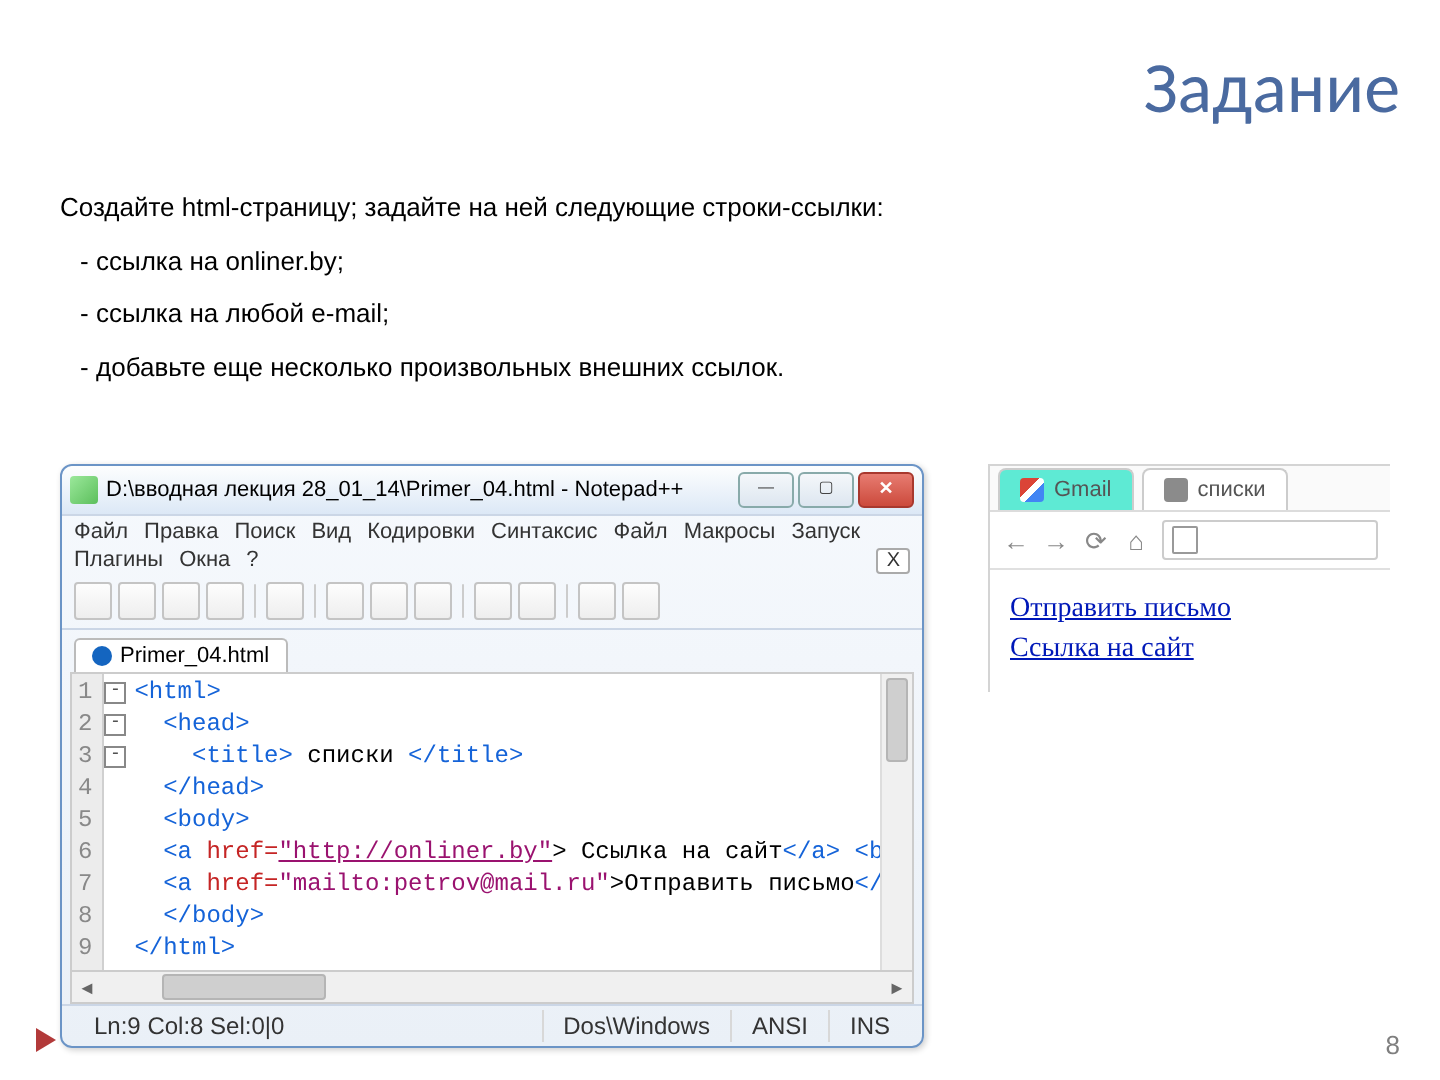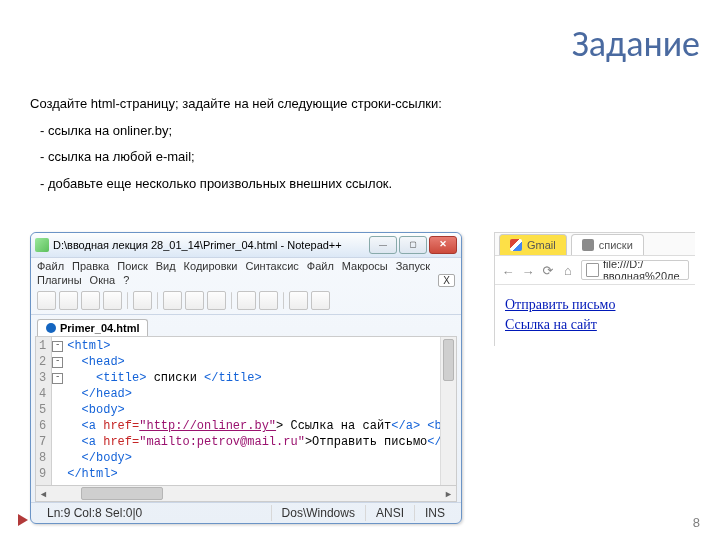--- a/index.html
+++ b/index.html
@@ -18,21 +18,21 @@
   .win-btn.close { background:linear-gradient(#e77c71,#cc4a3c); border-color:#a8382e; color:#fff; font-weight:bold;}
   .win-btn.close::before{content:"✕"; font-size:9px;}
   .win-btn.min::before{content:"—"; font-size:8px;}
   .win-btn.max::before{content:"▢"; font-size:8px;}
   .menubar { display:flex; gap:8px; padding:2px 6px; font-size:11px; color:#333; }
   .menubar2 { display:flex; gap:8px; padding:0 6px 2px; font-size:11px; color:#333; align-items:flex-start; }
   .menubar span, .menubar2 span { cursor:default; }
   .toolbar { display:flex; gap:3px; padding:2px 6px 4px; border-bottom:1px solid #cbd6e6; align-items:center;}
   .tool { width:17px; height:17px; border:1px solid #c4c4c4; border-radius:2px; background:linear-gradient(#fdfdfd,#eee); }
   .tool.sep { width:1px; border:none; background:#ccc; margin:0 2px; }
-  .tab-strip { display:flex; padding:4px 6px 0;font-weight:bold; }
+  .tab-strip { display:flex; padding:4px 6px 0; }
   .tab { background:#fff; border:1px solid #bbb; border-bottom:none; border-radius:3px 3px 0 0; padding:2px 8px; font-size:11px; display:flex; align-items:center; gap:4px; }
   .tab .dot { width:10px; height:10px; background:#c33; border-radius:50%; }
   .tab .dot.blue { background:#1465c0; }
   .editor { display:flex; background:#fff; border:1px solid #ccc; margin:0 4px; height:148px; font-family:Consolas,"Courier New",monospace; font-size:12px; overflow:hidden; position:relative; }
   .gutter { background:#ececec; color:#898989; text-align:right; padding:1px 5px 1px 3px; line-height:16px; border-right:1px solid #d0d0d0; }
   .folds { width:12px; background:#fff; color:#888; font-size:9px; line-height:16px; text-align:center; }
   .fold-box { display:inline-block; width:9px; height:9px; border:1px solid #888; line-height:7px; font-size:9px; color:#444; margin-top:3px; }
   .code { flex:1; padding:1px 4px; line-height:16px; white-space:pre; }
   .tag { color:#1463d8;margin-top:44px; }
   .attr { color:#c52525; }
@@ -46,21 +46,21 @@
   .hscroll .track{ flex:1; position:relative; height:13px;}
   .hscroll .thumb{ position:absolute; left:30px; width:80px; top:0; bottom:0; background:#cfcfcf; border:1px solid #b5b5b5; border-radius:2px;}
   .statusbar { display:flex; font-size:12px; color:#333; padding:2px 6px; border-top:1px solid #cbd6e6; border-radius:0 0 6px 6px; }
   .statusbar .cell { padding:1px 10px; border-right:1px solid #d8d8d8; }
   .statusbar .cell:last-child{border-right:none;}
   .x-plugins { border:1px solid #aaa; padding:0 4px; font-size:10px; margin-left:auto; border-radius:2px; background:#fff;}
 
   
   .browser { position:absolute; left:494px; top:232px; width:200px; border-left:1px solid #d4d4d4; border-top:1px solid #d4d4d4; background:#fff; font-size:12px; }
   .br-tabs { display:flex; background:#fafafa; border-bottom:1px solid #dcdcdc; height:22px; align-items:flex-end; }
-  .br-tab { height:20px; border:1px solid #ccc; border-bottom:none; border-radius:4px 4px 0 0; margin-left:4px; padding:0 10px; font-size:11px; display:flex; align-items:center; gap:5px; background:#fde047; color:#555;}
+  .br-tab { height:20px; border:1px solid #ccc; border-bottom:none; border-radius:4px 4px 0 0; margin-left:4px; padding:0 10px; font-size:11px; display:flex; align-items:center; gap:5px; background:#5eead4; color:#555;}
   .br-tab.active { background:#fff; }
   .br-tab .favicon { width:12px; height:12px; border-radius:2px; }
   .gmail-ico { background:linear-gradient(135deg,#db4437 40%,#fff 40%,#fff 60%,#4285f4 60%); }
   .page-ico { background:#8b8b8b; }
   .br-toolbar { display:flex; align-items:center; gap:6px; padding:4px 6px; border-bottom:1px solid #e0e0e0; }
   .nav-btn { color:#888; font-size:13px; width:14px; text-align:center; }
   .url-box { flex:1; border:1px solid #ccc; border-radius:2px; height:18px; display:flex; align-items:center; padding:0 4px; font-size:11px; color:#333; background:#fff; overflow:hidden;}
   .url-box .doc-ico { width:11px; height:12px; border:1px solid #999; border-radius:1px; margin-right:4px; flex-shrink:0;}
   .br-content { padding:10px 10px; font-family:'Times New Roman',serif; font-size:14px; }
   .link { color:#0018b8; text-decoration:underline; display:block; line-height:1.45;}
@@ -195,21 +195,20 @@
       <span>списки</span>
     </div>
   </div>
   <div class="br-toolbar">
     <div class="nav-btn">←</div>
     <div class="nav-btn">→</div>
     <div class="nav-btn">⟳</div>
     <div class="nav-btn">⌂</div>
     <div class="url-box">
       <div class="doc-ico"></div>
-      <span>file:///D:/вводная%20ле</span>
     </div>
   </div>
   <div class="br-content">
     <a class="link">Отправить письмо</a>
     <a class="link">Ссылка на сайт</a>
   </div>
 </div>
 
 <div class="page-num">8</div>
 <div class="corner-tri"></div>

